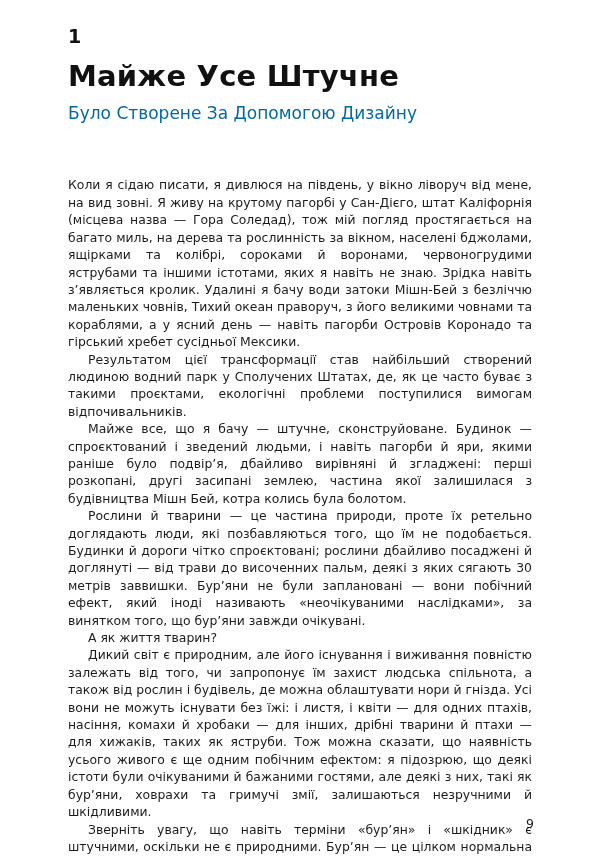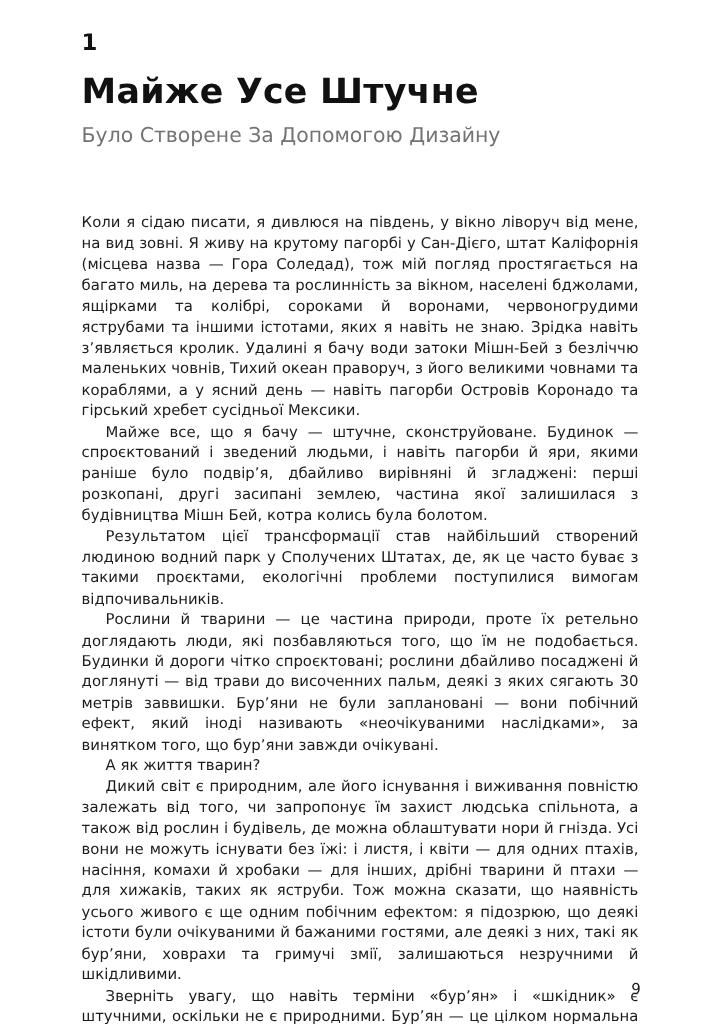--- a/index.html
+++ b/index.html
@@ -30,21 +30,21 @@
     font-size: 29px;
     font-weight: 700;
     color: #111111;
     line-height: 1.15;
     letter-spacing: 0.2px;
     margin: 13px 0 10px 0;
   }
   .chapter-subtitle {
     font-size: 17px;
     font-weight: 400;
-    color: #737373;
+    color: #0369a1;
     line-height: 1.25;
     margin: 0;
   }
   .body-text {
     margin-top: 52px;
     font-size: 12.4px;
     line-height: 17.4px;
     text-align: justify;
     color: #1c1c1c;
   }
@@ -69,22 +69,22 @@
 <div class="page">
 
   <div class="chapter-number">1</div>
 
   <h1 class="chapter-title">Майже Усе Штучне</h1>
 
   <h2 class="chapter-subtitle">Було Створене За Допомогою Дизайну</h2>
 
   <div class="body-text">
     <p>Коли я сідаю писати, я дивлюся на південь, у вікно ліворуч від мене, на вид зовні. Я живу на крутому пагорбі у Сан-Дієго, штат Каліфорнія (місцева назва — Гора Соледад), тож мій погляд простягається на багато миль, на дерева та рослинність за вікном, населені бджолами, ящірками та колібрі, сороками й воронами, червоногрудими яструбами та іншими істотами, яких я навіть не знаю. Зрідка навіть з’являється кролик. Удалині я бачу води затоки Мішн-Бей з безліччю маленьких човнів, Тихий океан праворуч, з його великими човнами та кораблями, а у ясний день — навіть пагорби Островів Коронадо та гірський хребет сусідньої Мексики.</p>
+    <p class="indent">Результатом цієї трансформації став найбільший створений людиною водний парк у Сполучених Штатах, де, як це часто буває з такими проєктами, екологічні проблеми поступилися вимогам відпочивальників.</p>
     <p class="indent">Майже все, що я бачу — штучне, сконструйоване. Будинок — спроєктований і зведений людьми, і навіть пагорби й яри, якими раніше було подвір’я, дбайливо вирівняні й згладжені: перші розкопані, другі засипані землею, частина якої залишилася з будівництва Мішн Бей, котра колись була болотом.</p>
-    <p class="indent">Результатом цієї трансформації став найбільший створений людиною водний парк у Сполучених Штатах, де, як це часто буває з такими проєктами, екологічні проблеми поступилися вимогам відпочивальників.</p>
     <p class="indent">Рослини й тварини — це частина природи, проте їх ретельно доглядають люди, які позбавляються того, що їм не подобається. Будинки й дороги чітко спроєктовані; рослини дбайливо посаджені й доглянуті — від трави до височенних пальм, деякі з яких сягають 30 метрів заввишки. Бур’яни не були заплановані — вони побічний ефект, який іноді називають «неочікуваними наслідками», за винятком того, що бур’яни завжди очікувані.</p>
     <p class="indent">А як життя тварин?</p>
     <p class="indent">Дикий світ є природним, але його існування і виживання повністю залежать від того, чи запропонує їм захист людська спільнота, а також від рослин і будівель, де можна облаштувати нори й гнізда. Усі вони не можуть існувати без їжі: і листя, і квіти — для одних птахів, насіння, комахи й хробаки — для інших, дрібні тварини й птахи — для хижаків, таких як яструби. Тож можна сказати, що наявність усього живого є ще одним побічним ефектом: я підозрюю, що деякі істоти були очікуваними й бажаними гостями, але деякі з них, такі як бур’яни, ховрахи та гримучі змії, залишаються незручними й шкідливими.</p>
     <p class="indent">Зверніть увагу, що навіть терміни «бур’ян» і «шкідник» є штучними, оскільки не є природними. Бур’ян — це цілком нормальна рослина, так само як і тварина, яку люди називають шкідником. Вона стала такою у процесі еволюції, щоб вижити. Це люди навішують ярлики на ці природні форми життя залежно від свого ставлення до рослин, таких як пальми й кульбаби, або до тварин, таких</p>
   </div>
 
   <div class="page-number">9</div>
 
 </div>
 

